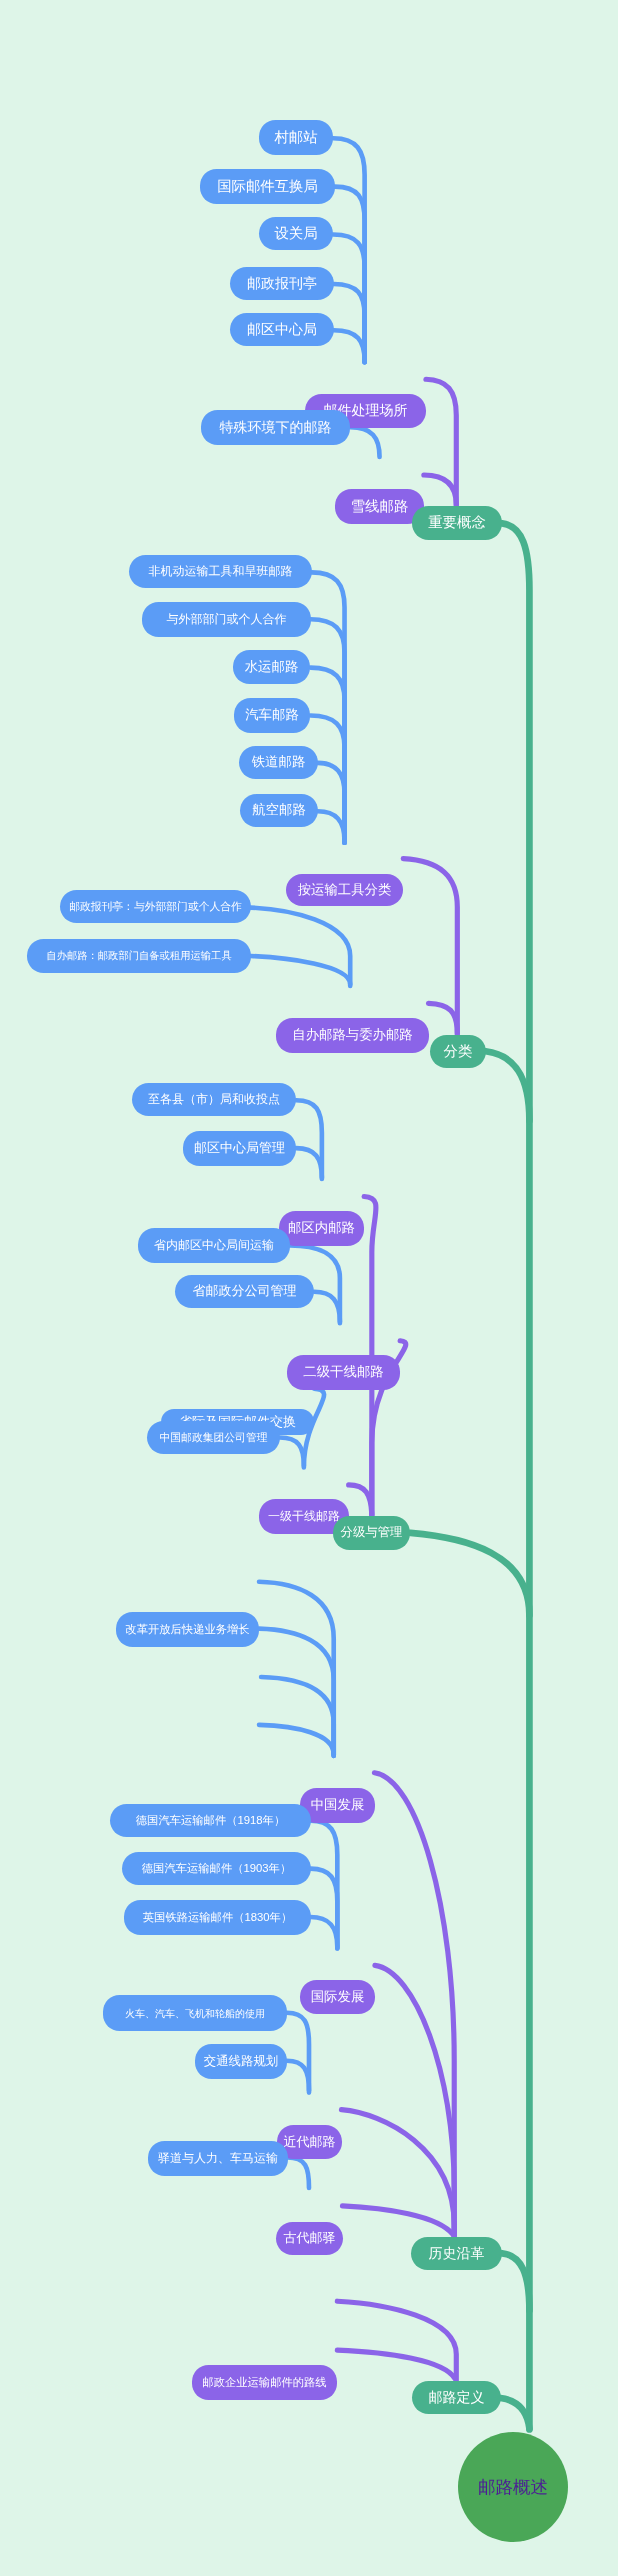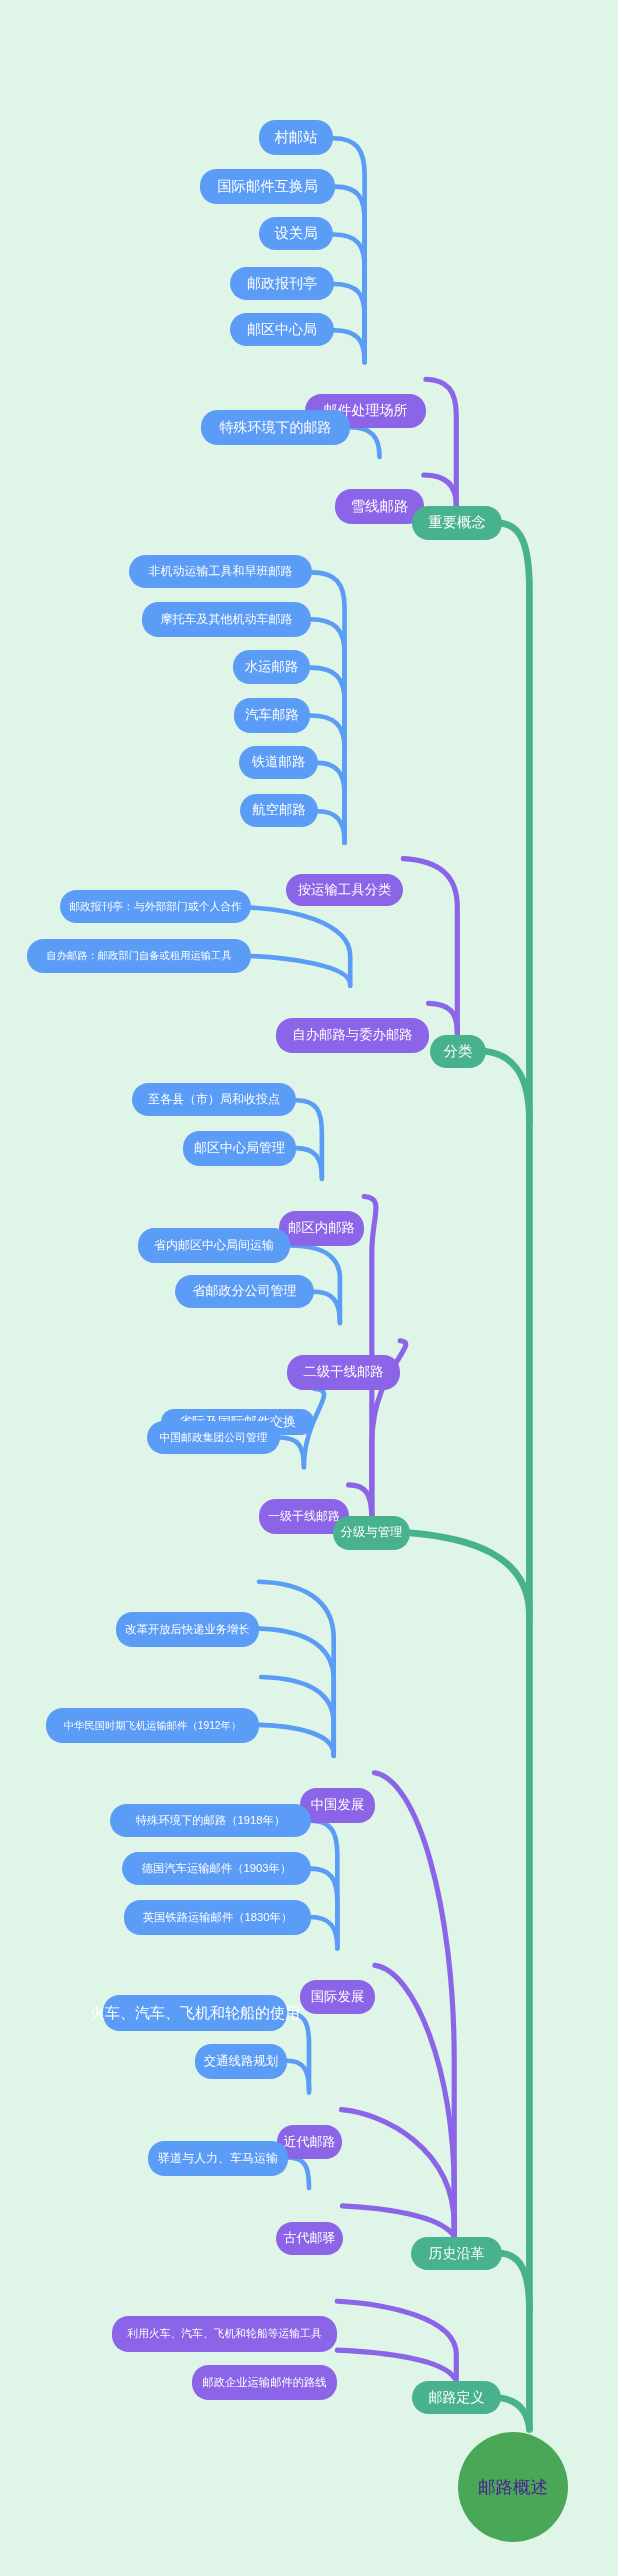--- a/index.html
+++ b/index.html
@@ -83,21 +83,21 @@
   <div class="node leaf" style="left:200px;top:169px;width:135px;height:35px;font-size:14.4px">国际邮件互换局</div>
   <div class="node leaf" style="left:259px;top:217px;width:74px;height:33px;font-size:14.4px">设关局</div>
   <div class="node leaf" style="left:230px;top:267px;width:104px;height:33px;font-size:14px">邮政报刊亭</div>
   <div class="node leaf" style="left:230px;top:313px;width:104px;height:33px;font-size:14px">邮区中心局</div>
   <div class="node mid" style="left:305px;top:362px;width:121px;height:34px;font-size:14px">邮件处理场所</div>
   <div class="node leaf" style="left:201px;top:410px;width:149px;height:35px;font-size:14px">特殊环境下的邮路</div>
   <div class="node mid" style="left:335px;top:457px;width:89px;height:35px;font-size:14.4px">雪线邮路</div>
   <div class="node topic" style="left:412px;top:506px;width:90px;height:34px;font-size:14.4px">重要概念</div>
 
   <div class="node leaf" style="left:129px;top:555px;width:183px;height:33px;font-size:12px">非机动运输工具和旱班邮路</div>
-  <div class="node leaf" style="left:142px;top:602px;width:169px;height:35px;font-size:12px">摩托车及其他机动车邮路</div>
+  <div class="node leaf" style="left:142px;top:602px;width:169px;height:35px;font-size:12px">与外部部门或个人合作</div>
   <div class="node leaf" style="left:233px;top:650px;width:77px;height:34px;font-size:13.4px">水运邮路</div>
   <div class="node leaf" style="left:234px;top:698px;width:76px;height:35px;font-size:13.4px">汽车邮路</div>
   <div class="node leaf" style="left:239px;top:746px;width:79px;height:33px;font-size:13.4px">铁道邮路</div>
   <div class="node leaf" style="left:240px;top:794px;width:78px;height:33px;font-size:13.4px">航空邮路</div>
   <div class="node mid" style="left:286px;top:842px;width:117px;height:32px;font-size:13.4px">按运输工具分类</div>
   <div class="node leaf" style="left:60px;top:890px;width:191px;height:33px;font-size:10.8px">邮政报刊亭：与外部部门或个人合作</div>
   <div class="node leaf" style="left:27px;top:939px;width:224px;height:34px;font-size:10.3px">自办邮路：邮政部门自备或租用运输工具</div>
   <div class="node mid" style="left:276px;top:986px;width:153px;height:35px;font-size:13.4px">自办邮路与委办邮路</div>
   <div class="node topic" style="left:430px;top:1035px;width:56px;height:33px;font-size:14.4px">分类</div>
 
@@ -106,33 +106,31 @@
   <div class="node mid" style="left:279px;top:1179px;width:85px;height:35px;font-size:13.4px">邮区内邮路</div>
   <div class="node leaf" style="left:138px;top:1228px;width:152px;height:35px;font-size:12px">省内邮区中心局间运输</div>
   <div class="node leaf" style="left:175px;top:1275px;width:139px;height:33px;font-size:13px">省邮政分公司管理</div>
   <div class="node mid" style="left:287px;top:1323px;width:113px;height:35px;font-size:13.4px">二级干线邮路</div>
   <div class="node leaf" style="left:161px;top:1409px;width:153px;height:26px;font-size:13px">省际及国际邮件交换</div>
   <div class="node leaf" style="left:147px;top:1421px;width:133px;height:33px;font-size:10.8px">中国邮政集团公司管理</div>
   <div class="node mid" style="left:259px;top:1467px;width:90px;height:35px;font-size:12px">一级干线邮路</div>
   <div class="node topic" style="left:333px;top:1516px;width:77px;height:34px;font-size:12.4px">分级与管理</div>
 
   <div class="node leaf" style="left:116px;top:1612px;width:143px;height:35px;font-size:11.3px">改革开放后快递业务增长</div>
-  <div class="node leaf" style="left:46px;top:1708px;width:213px;height:35px;font-size:10.3px">中华民国时期飞机运输邮件（1912年）</div>
   <div class="node mid" style="left:300px;top:1756px;width:75px;height:35px;font-size:13.4px">中国发展</div>
-  <div class="node leaf" style="left:110px;top:1804px;width:201px;height:33px;font-size:11.3px">特殊环境下的邮路（1918年）</div>
+  <div class="node leaf" style="left:110px;top:1804px;width:201px;height:33px;font-size:11.3px">德国汽车运输邮件（1918年）</div>
   <div class="node leaf" style="left:122px;top:1852px;width:189px;height:33px;font-size:11.3px">德国汽车运输邮件（1903年）</div>
   <div class="node leaf" style="left:124px;top:1900px;width:187px;height:35px;font-size:11.3px">英国铁路运输邮件（1830年）</div>
   <div class="node mid" style="left:300px;top:1948px;width:75px;height:34px;font-size:13.4px">国际发展</div>
-  <div class="node leaf" style="left:103px;top:1995px;width:184px;height:36px;font-size:15px">火车、汽车、飞机和轮船的使用</div>
+  <div class="node leaf" style="left:103px;top:1995px;width:184px;height:36px;font-size:10px">火车、汽车、飞机和轮船的使用</div>
   <div class="node leaf" style="left:195px;top:2044px;width:92px;height:35px;font-size:12.4px">交通线路规划</div>
   <div class="node mid" style="left:277px;top:2093px;width:65px;height:34px;font-size:13px">近代邮路</div>
   <div class="node leaf" style="left:148px;top:2141px;width:140px;height:35px;font-size:12px">驿道与人力、车马运输</div>
   <div class="node mid" style="left:276px;top:2190px;width:67px;height:33px;font-size:13px">古代邮驿</div>
   <div class="node topic" style="left:411px;top:2237px;width:91px;height:33px;font-size:14px">历史沿革</div>
 
-  <div class="node mid" style="left:112px;top:2284px;width:225px;height:36px;font-size:10.8px">利用火车、汽车、飞机和轮船等运输工具</div>
   <div class="node mid" style="left:192px;top:2333px;width:145px;height:35px;font-size:11.3px">邮政企业运输邮件的路线</div>
   <div class="node topic" style="left:412px;top:2381px;width:89px;height:33px;font-size:14px">邮路定义</div>
 
   <div class="rootnode">邮路概述</div>
 
 </div>
 
 
 </body></html>

